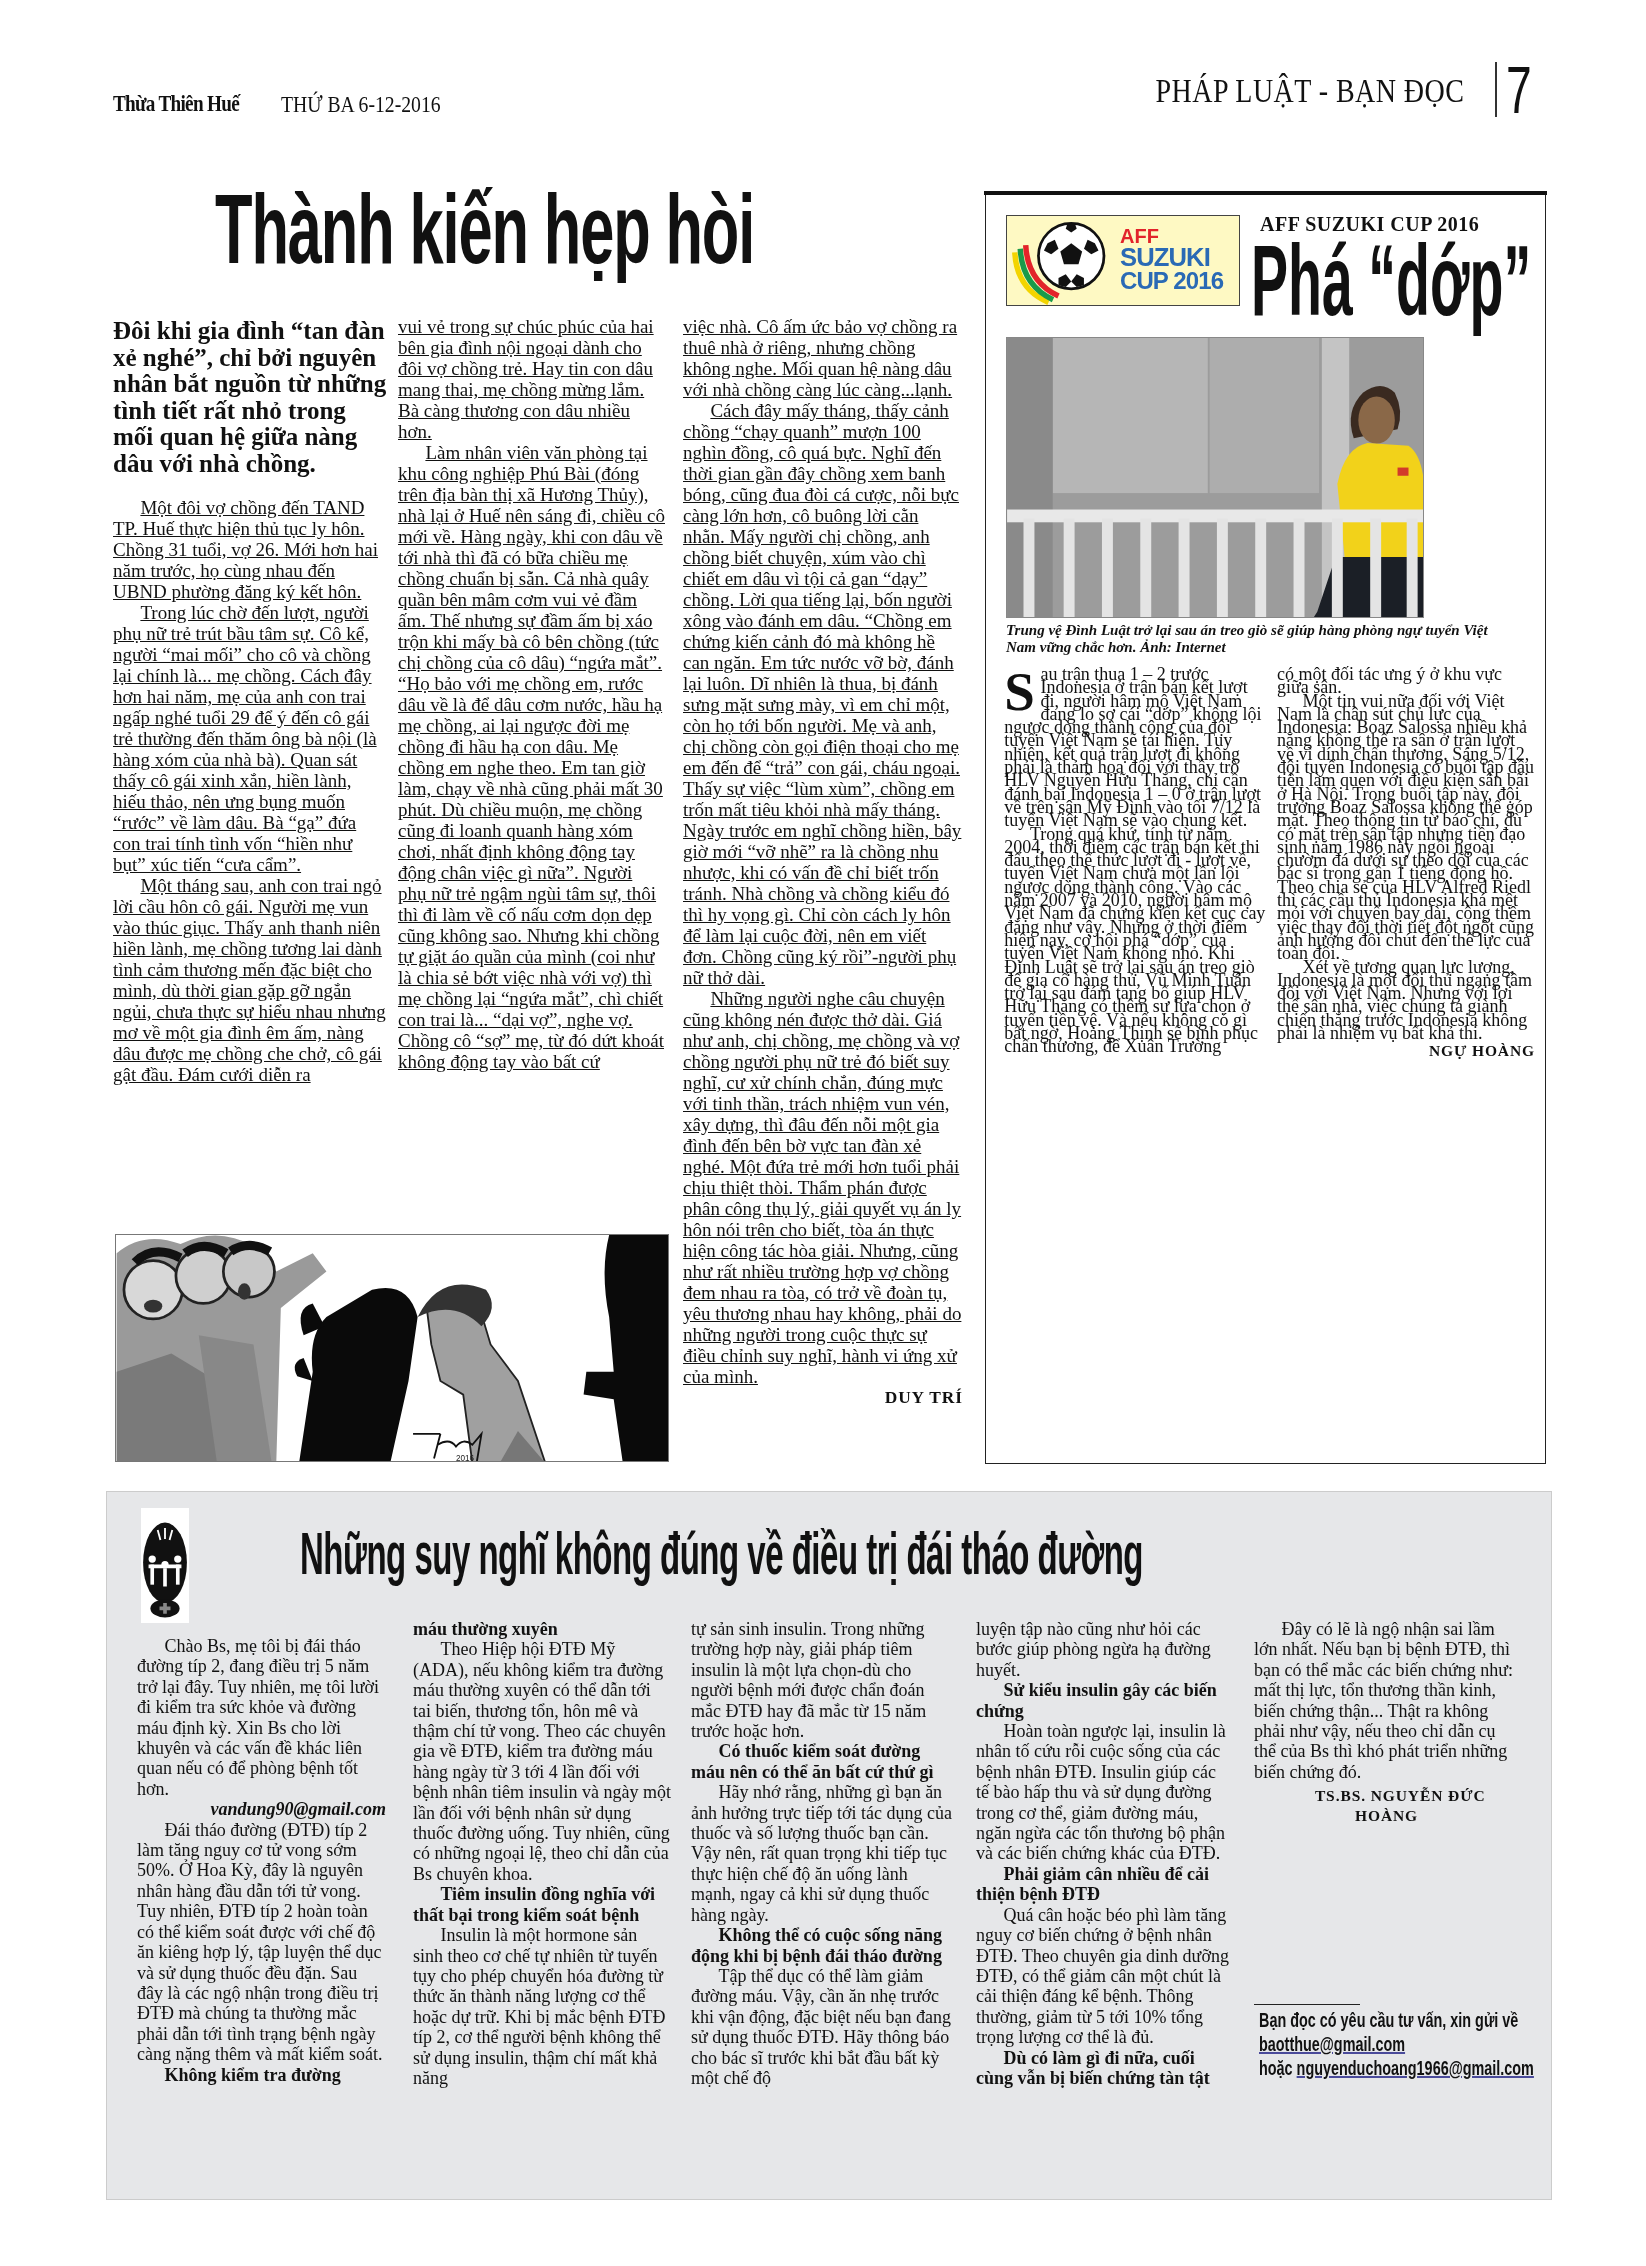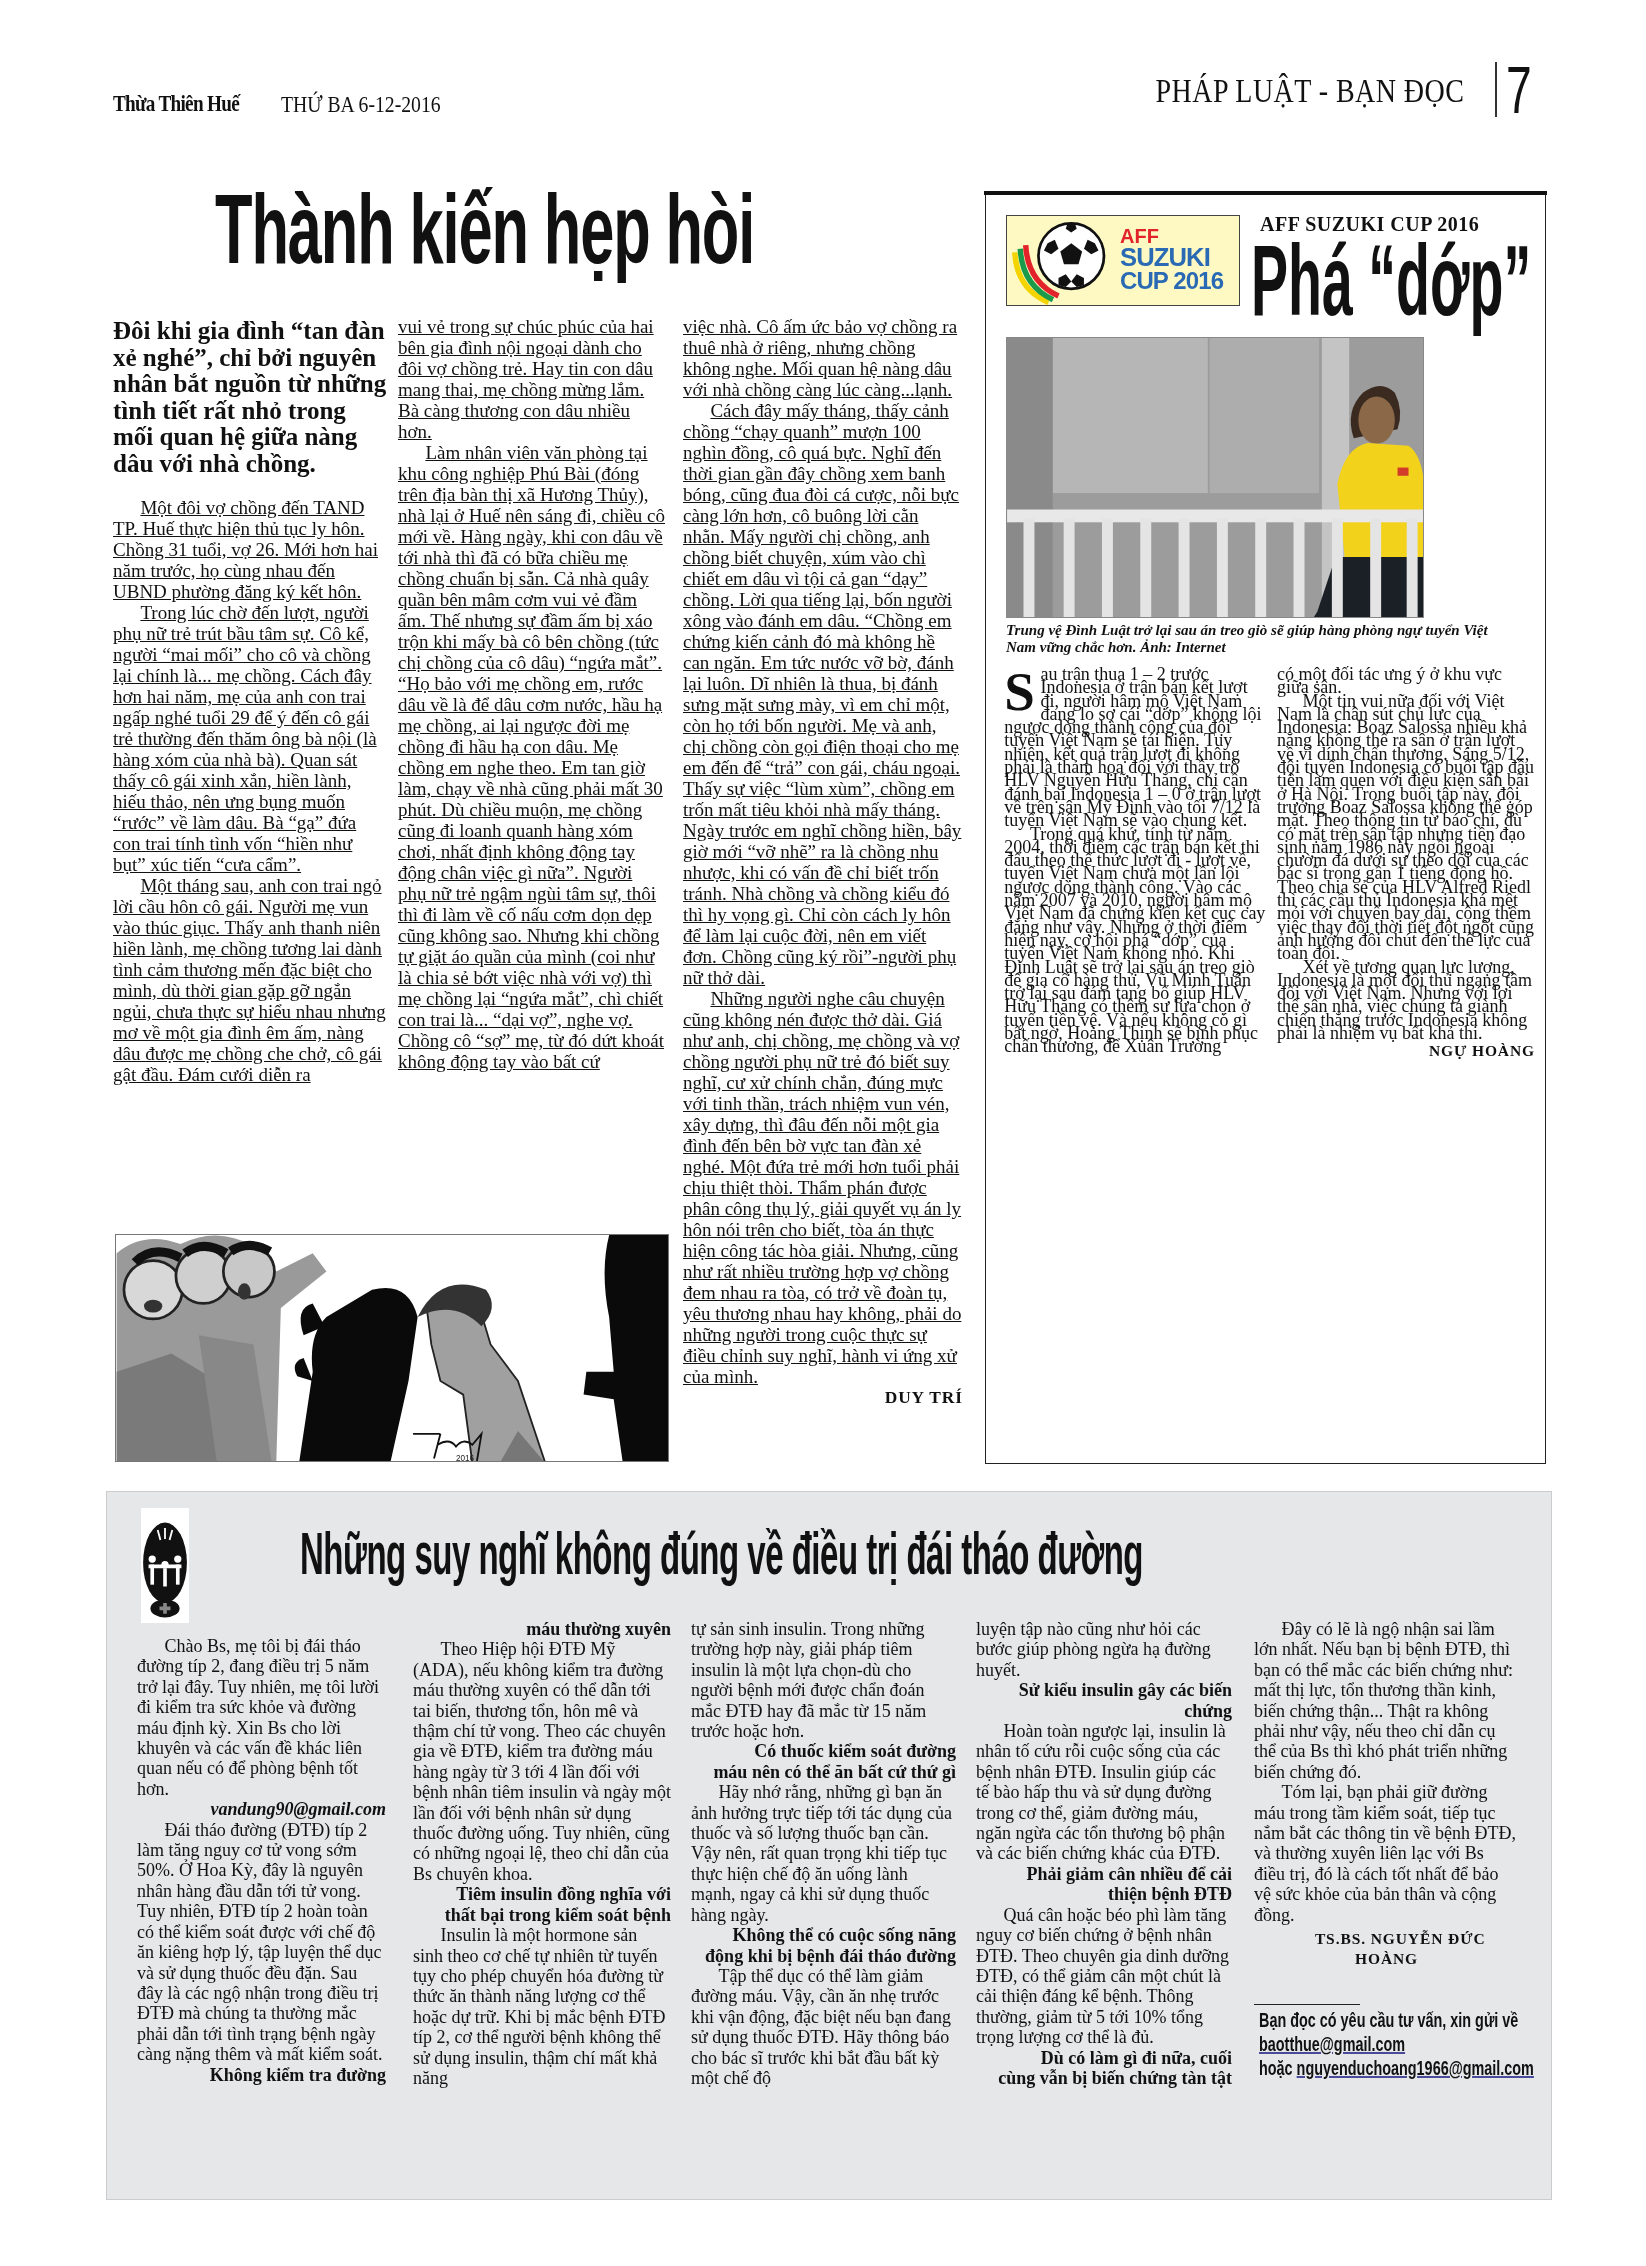--- a/index.html
+++ b/index.html
@@ -37,21 +37,21 @@
   .caption { left: 20px; top: 429px; width: 512px; font-style: italic; font-weight: bold; font-size: 15px; line-height: 17.4px; }
   .sport-col { font-size: 18px; line-height: 13.3px; }
   .sport-col p { text-indent: 25.6px; line-height: 13.3px; margin: 0; }
   .dropcap { float: left; font-size: 55px; line-height: 44px; font-weight: bold; margin: 1.8px 5.5px 0 0; }
 
   
   .health { left: 106px; top: 1491px; width: 1446px; height: 709px; background: #e6e7e9; border: 0.9px solid #ccc; }
   .health-title { left: 300px; top: 1524px; font-family: "Liberation Sans", sans-serif; font-weight: 900; font-size: 60px; line-height: 1; transform: scaleX(0.55); transform-origin: left; white-space: nowrap; letter-spacing: -0.9px; }
   .hcol { font-size: 18px; line-height: 20.4px; }
   .hcol p { text-indent: 27.4px; }
-  .hcol p.head { font-weight: bold; text-align: right; }
+  .hcol p.head { font-weight: bold; }
   .hcol p.noindent { text-indent: 0; }
   .email-sig { font-style: italic; font-weight: bold; text-align: right; }
 
   .contact { left: 1259px; top: 2008px; width: 283px; font-family: "Liberation Sans", sans-serif; font-weight: bold; font-size: 20px; line-height: 24px; transform: scaleX(0.72); transform-origin: left; white-space: nowrap; }
   .contact .link { text-decoration: underline; text-decoration-color: #4a4a9a; }
   .contact-rule { left: 1254px; top: 2004px; width: 106px; height: 0.9px; background: #222; }
 </style>
 </head>
 <body>
 
@@ -238,21 +238,20 @@
   <p class="noindent">luyện tập nào cũng như hỏi các bước giúp phòng ngừa hạ đường huyết.</p>
   <p class="head">Sử kiểu insulin gây các biến chứng</p>
   <p>Hoàn toàn ngược lại, insulin là nhân tố cứu rỗi cuộc sống của các bệnh nhân ĐTĐ. Insulin giúp các tế bào hấp thu và sử dụng đường trong cơ thể, giảm đường máu, ngăn ngừa các tổn thương bộ phận và các biến chứng khác của ĐTĐ.</p>
   <p class="head">Phải giảm cân nhiều để cải thiện bệnh ĐTĐ</p>
   <p>Quá cân hoặc béo phì làm tăng nguy cơ biến chứng ở bệnh nhân ĐTĐ. Theo chuyên gia dinh dưỡng ĐTĐ, có thể giảm cân một chút là cải thiện đáng kể bệnh. Thông thường, giảm từ 5 tới 10% tổng trọng lượng cơ thể là đủ.</p>
   <p class="head">Dù có làm gì đi nữa, cuối cùng vẫn bị biến chứng tàn tật</p>
 </div>
 
 <div class="abs hcol" style="left:1254px; top:1619px; width:265px;">
   <p>Đây có lẽ là ngộ nhận sai lầm lớn nhất. Nếu bạn bị bệnh ĐTĐ, thì bạn có thể mắc các biến chứng như: mất thị lực, tổn thương thần kinh, biến chứng thận... Thật ra không phải như vậy, nếu theo chỉ dẫn cụ thể của Bs thì khó phát triển những biến chứng đó.</p>
-  <p>Tóm lại, bạn phải giữ đường máu trong tầm kiểm soát, tiếp tục nắm bắt các thông tin về bệnh ĐTĐ, và thường xuyên liên lạc với Bs điều trị, đó là cách tốt nhất để bảo vệ sức khỏe của bản thân và cộng đồng.</p>
   <p class="byline" style="text-align:center; font-size:15.5px; margin-top:3.7px;">TS.BS. NGUYỄN ĐỨC HOÀNG</p>
 </div>
 
 <div class="abs contact-rule"></div>
 <div class="abs contact">
   <div>Bạn đọc có yêu cầu tư vấn, xin gửi về</div>
   <div class="link">baotthue@gmail.com</div>
   <div><span>hoặc </span><span class="link">nguyenduchoang1966@gmail.com</span></div>
 </div>
 

